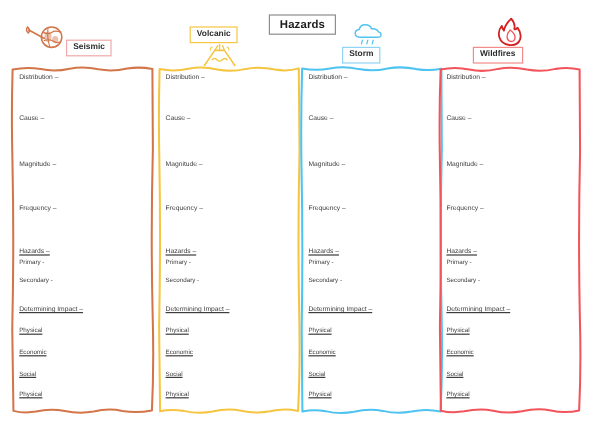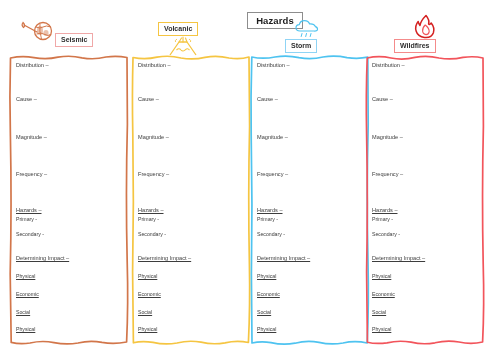--- a/index.html
+++ b/index.html
@@ -23,21 +23,20 @@
     top: 12px;
     width: 46px;
     padding: 2px 4px;
     text-align: center;
     font-size: 9.5px;
     font-weight: bold;
     color: #1d1d1d;
     border: 1.4px solid #8d8d8d;
     background: #ffffff;
     letter-spacing: .1px;
-    margin-left: 23px;
   }
 
   
   .column {
     position: absolute;
     top: 0;
     width: 122px;
     height: 353px;
   }
   #col-seismic   { left: 8px;   }

